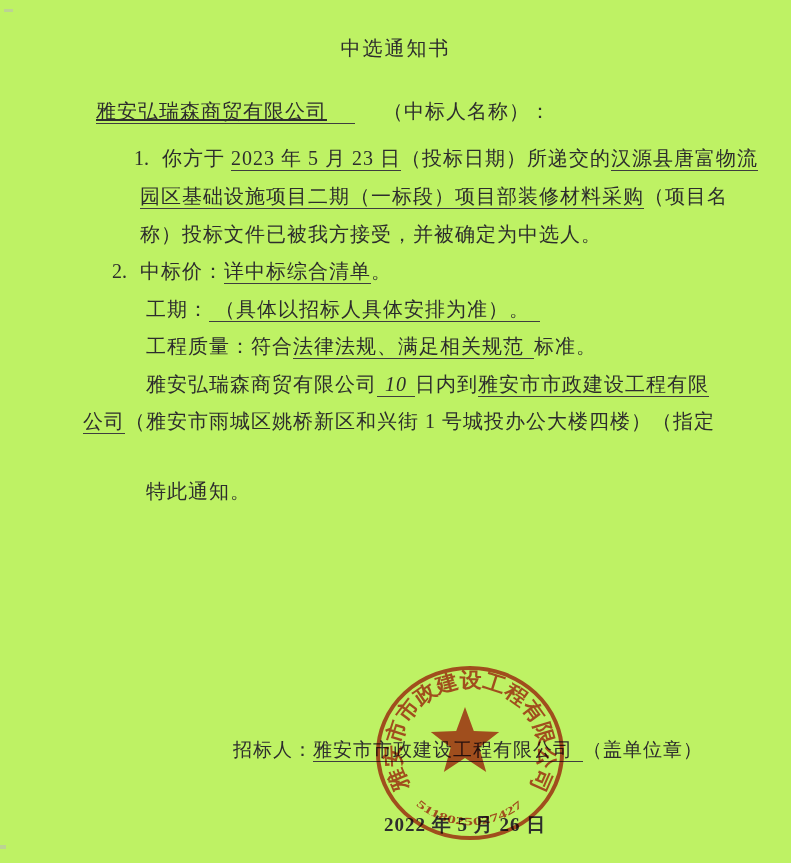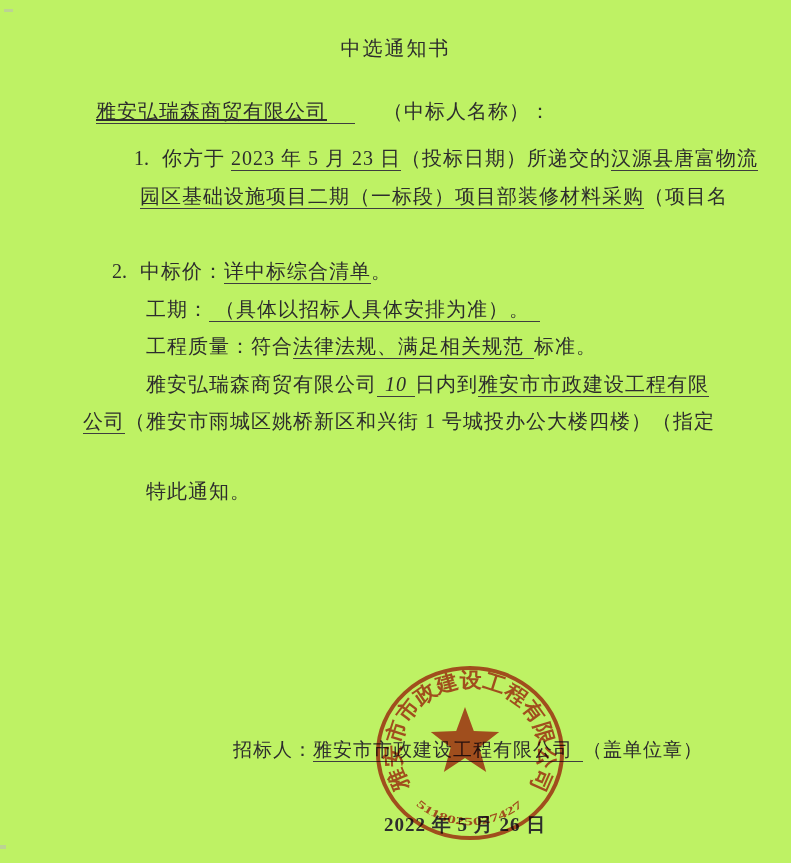--- a/index.html
+++ b/index.html
@@ -50,20 +50,23 @@
   </div>
 
   <div class="line" style="left:112px; top:145px;margin-left:22px;">
     <span class="num">1.</span><span>你方于 </span><span class="u">2023 年 5 月 23 日</span><span>（投标日期）所递交的</span><span class="u">汉源县唐富物流</span>
   </div>
 
   <div class="line" style="left:140px; top:183px;">
     <span class="u">园区基础设施项目二期（一标段）项目部装修材料采购</span><span>（项目名</span>
   </div>
 
+  <div class="line" style="left:140px; top:221px;">
+    <span>称）投标文件已被我方接受，并被确定为中选人。</span>
+  </div>
 
   <div class="line" style="left:112px; top:258px;">
     <span class="num">2.</span><span>中标价：</span><span class="u">详中标综合清单</span><span>。</span>
   </div>
 
   <div class="line" style="left:146px; top:296px;">
     <span>工期：</span><span class="u pl6 pr10">（具体以招标人具体安排为准）。</span>
   </div>
 
   <div class="line" style="left:146px; top:333px;">

